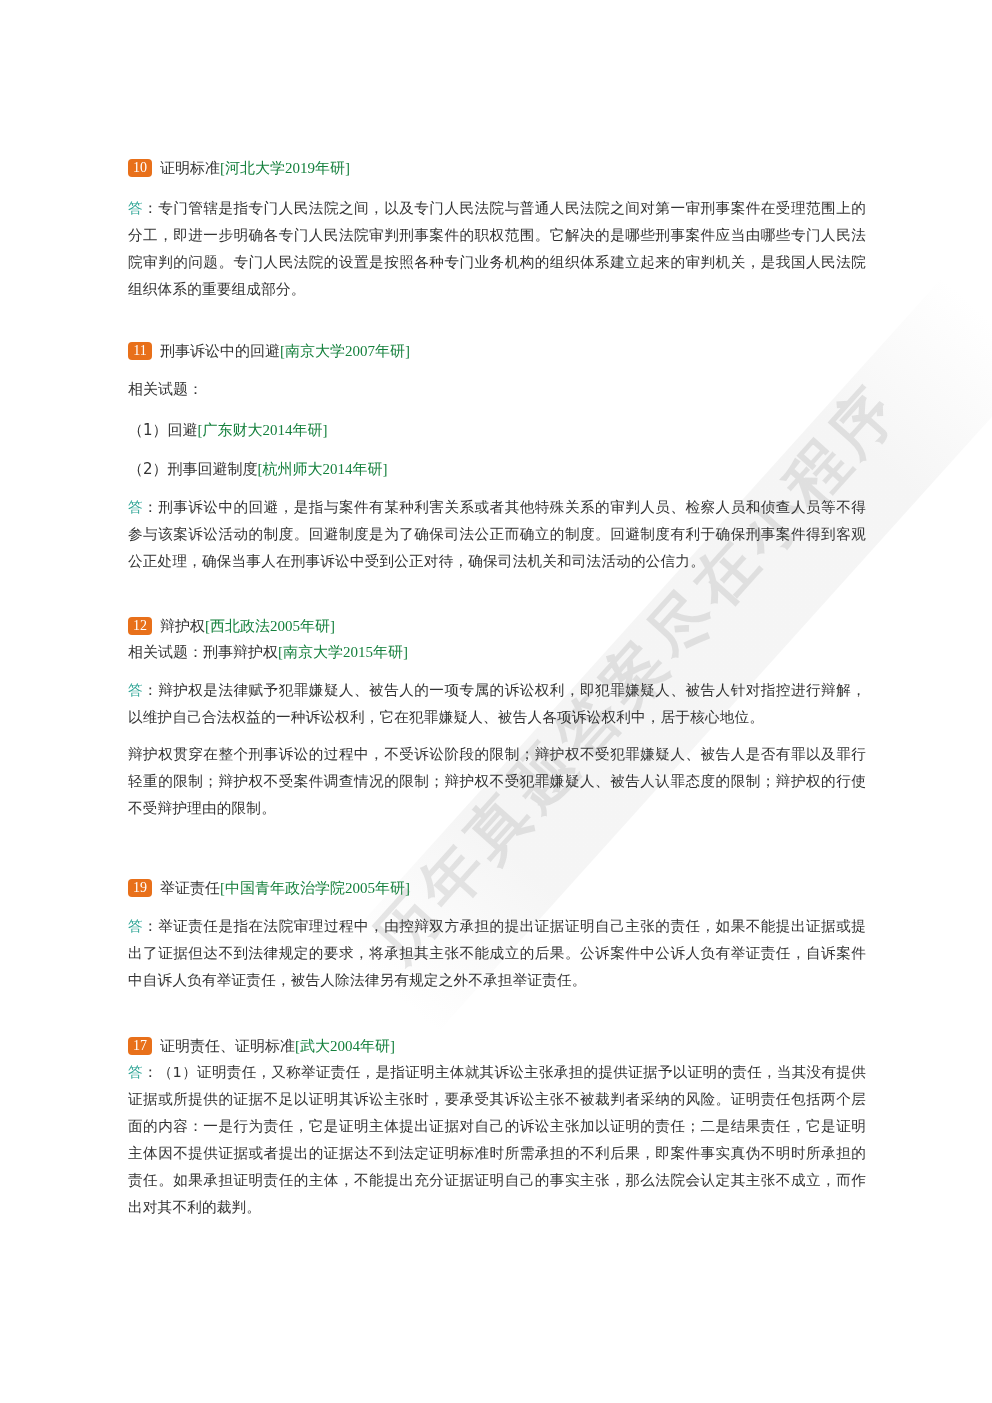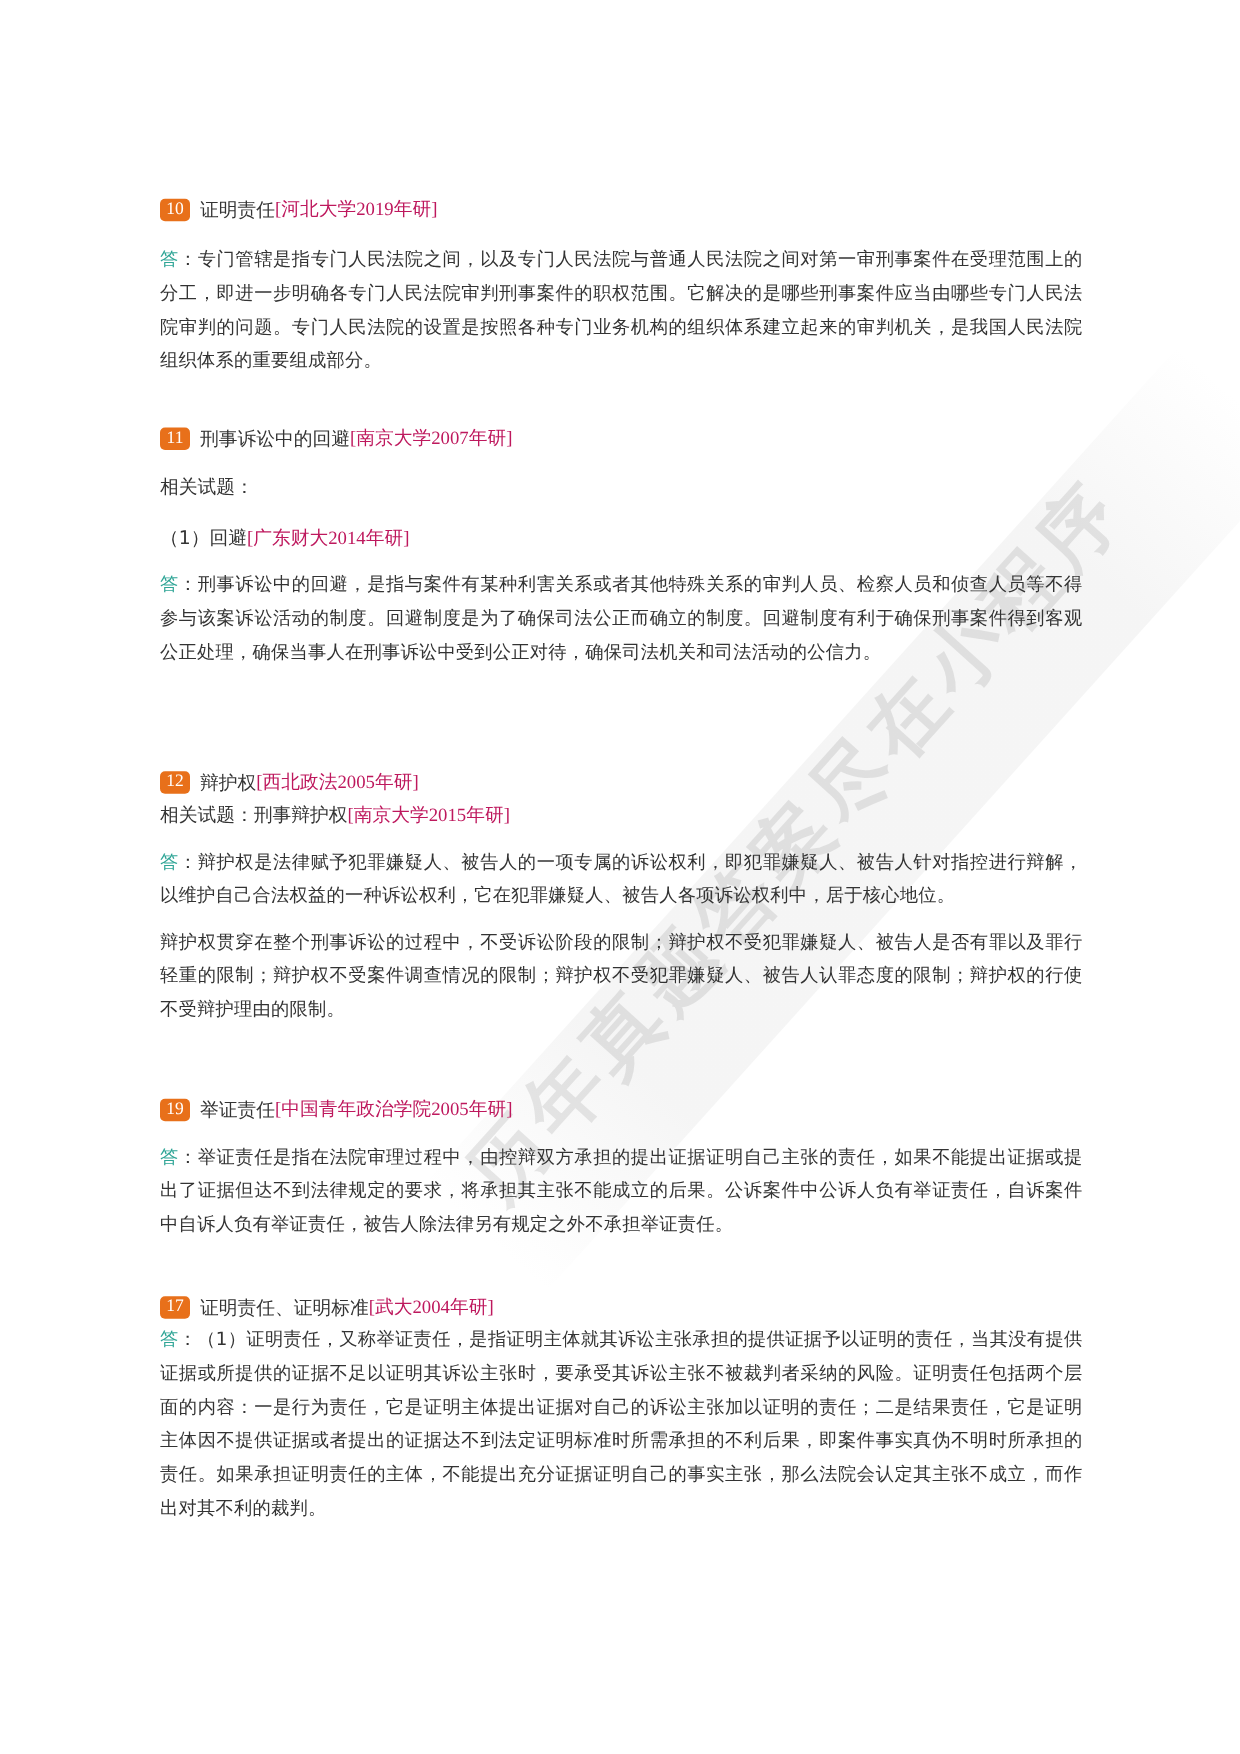--- a/index.html
+++ b/index.html
@@ -43,21 +43,21 @@
       margin-right: 8px;
       background: #e8701a;
       color: #ffffff;
       border-radius: 4px;
       font-family: "Liberation Serif", "DejaVu Serif", serif;
       font-size: 14px;
       text-align: center;
       box-sizing: border-box;
     }
     .source {
-      color: #be185d;
+      color: #15803d;
       font-family: "Liberation Serif", "DejaVu Serif", serif;
       font-size: 15px;
     }
     .line {
       font-size: 15px;
       line-height: 24px;
       height: 24px;
       color: #333;
       white-space: nowrap;
     }
@@ -105,37 +105,40 @@
 <div class="watermark-band"></div>
 <div class="watermark">
   <span>历年真题答案尽在</span><span>小程序</span>
 </div>
 
 <div class="page">
 
   <div class="item" style="top:156px;">
     <div class="heading">
       <span class="badge">10</span>
-      <span>证明责任</span>
+      <span>证明标准</span>
       <span class="source">[河北大学2019年研]</span>
     </div>
     <div class="para" style="margin-top:14px;">
       <span class="ans">答</span><span>：专门管辖是指专门人民法院之间，以及专门人民法院与普通人民法院之间对第一审刑事案件在受理范围上的分工，即进一步明确各专门人民法院审判刑事案件的职权范围。它解决的是哪些刑事案件应当由哪些专门人民法院审判的问题。专门人民法院的设置是按照各种专门业务机构的组织体系建立起来的审判机关，是我国人民法院组织体系的重要组成部分。</span>
     </div>
   </div>
 
   <div class="item" style="top:339px;">
     <div class="heading">
       <span class="badge">11</span>
       <span>刑事诉讼中的回避</span>
       <span class="source">[南京大学2007年研]</span>
     </div>
     <div class="line" style="margin-top:14px;">相关试题：</div>
     <div class="line" style="margin-top:17px;">
       <span>（1）</span><span>回避</span><span class="source">[广东财大2014年研]</span>
+    </div>
+    <div class="line" style="margin-top:15px;">
+      <span>（2）</span><span>刑事回避制度</span><span class="source">[杭州师大2014年研]</span>
     </div>
     <div class="para" style="margin-top:12px;">
       <span class="ans">答</span><span>：刑事诉讼中的回避，是指与案件有某种利害关系或者其他特殊关系的审判人员、检察人员和侦查人员等不得参与该案诉讼活动的制度。回避制度是为了确保司法公正而确立的制度。回避制度有利于确保刑事案件得到客观公正处理，确保当事人在刑事诉讼中受到公正对待，确保司法机关和司法活动的公信力。</span>
     </div>
   </div>
 
   <div class="item" style="top:614px;">
     <div class="heading">
       <span class="badge">12</span>
       <span>辩护权</span>

